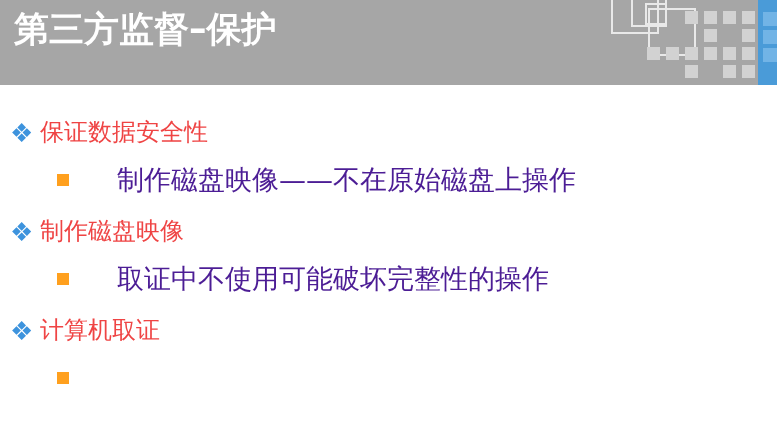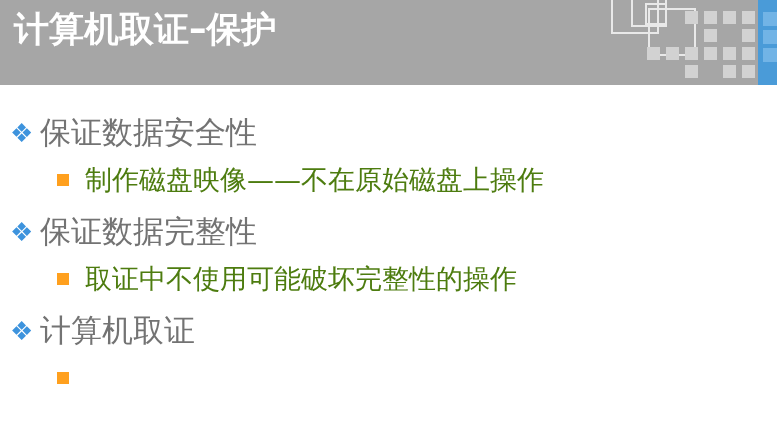--- a/index.html
+++ b/index.html
@@ -103,45 +103,46 @@
     width: 30px;
     flex: 0 0 30px;
     font-size: 26px;
     line-height: 1;
     color: #3d93dd;
     text-align: left;
     position: relative;
     top: 1px;
   }
   .bullet-l1 .text {
-    font-size: 31px;
+    font-size: 24px;
     line-height: 38px;
-    color: #737373;
+    color: #ef4444;
     white-space: nowrap;
   }
 
   .bullet-l2 {
     position: absolute;
     left: 57px;
     display: flex;
     align-items: center;
     height: 42px;
   }
   .bullet-l2 .glyph-sq {
     width: 12px;
     height: 12px;
     flex: 0 0 12px;
     background: #ffa01e;
     margin-right: 16px;
   }
   .bullet-l2 .text {
     font-size: 27px;
     line-height: 34px;
-    color: #4d7c0f;
+    color: #4c1d95;
     white-space: nowrap;
+    margin-left: 32px;
   }
 </style>
 </head>
 <body>
 
 <div class="slide">
 
   <div class="header-band"></div>
 
   <div class="deco">
@@ -172,36 +173,36 @@
     <div class="sq-fill" style="left:742px; top:65px;"></div>
     <div class="sq-fill" style="left:761px; top:65px;"></div>
   </div>
 
   <div class="blue-bar">
     <div class="blue-seg" style="top:12px;"></div>
     <div class="blue-seg" style="top:30px;"></div>
     <div class="blue-seg" style="top:48px;"></div>
   </div>
 
-  <div class="title">计算机取证–保护</div>
+  <div class="title">第三方监督–保护</div>
 
   <div class="content">
 
     <div class="bullet-l1" style="top:24px;">
       <span class="glyph">❖</span>
       <span class="text">保证数据安全性</span>
     </div>
     <div class="bullet-l2" style="top:74px;">
       <span class="glyph-sq"></span>
       <span class="text">制作磁盘映像——不在原始磁盘上操作</span>
     </div>
 
     <div class="bullet-l1" style="top:123px;">
       <span class="glyph">❖</span>
-      <span class="text">保证数据完整性</span>
+      <span class="text">制作磁盘映像</span>
     </div>
     <div class="bullet-l2" style="top:173px;text-align:center;">
       <span class="glyph-sq"></span>
       <span class="text">取证中不使用可能破坏完整性的操作</span>
     </div>
 
     <div class="bullet-l1" style="top:222px;">
       <span class="glyph">❖</span>
       <span class="text">计算机取证</span>
     </div>

